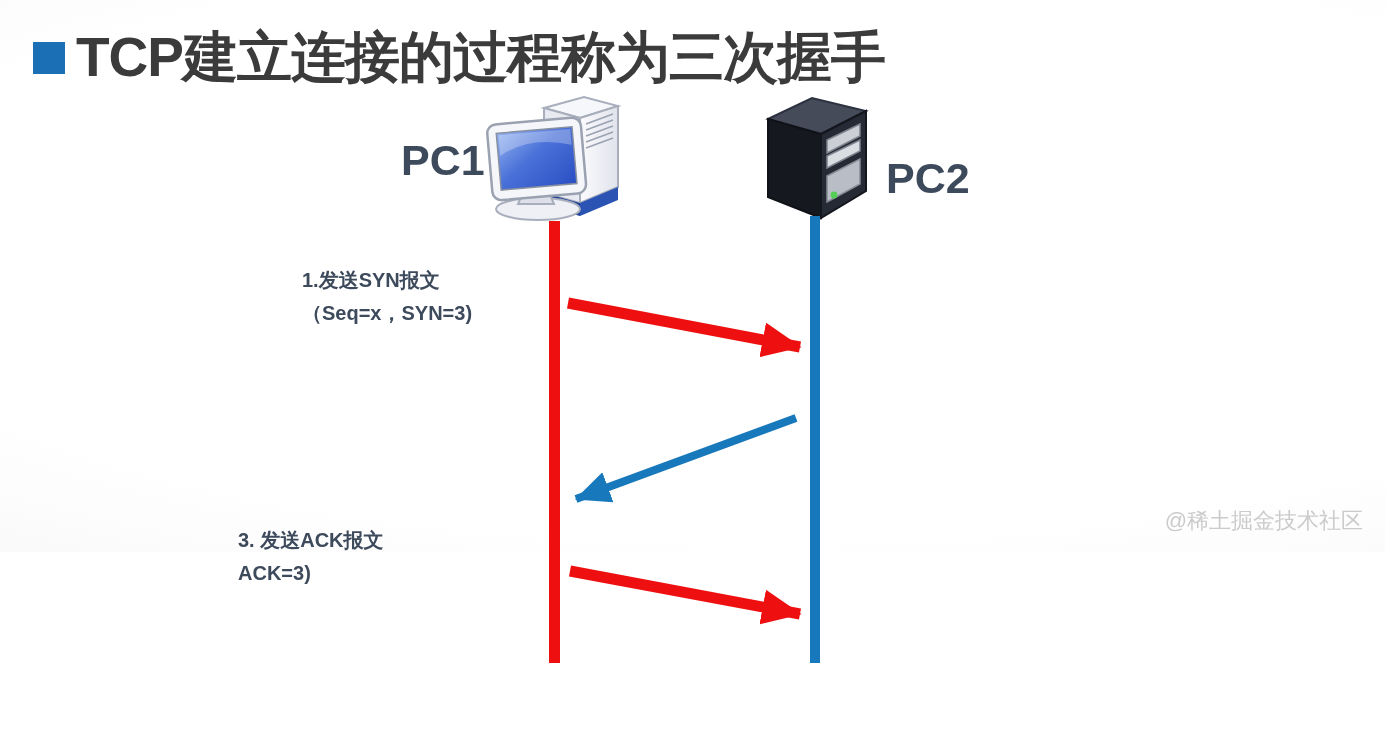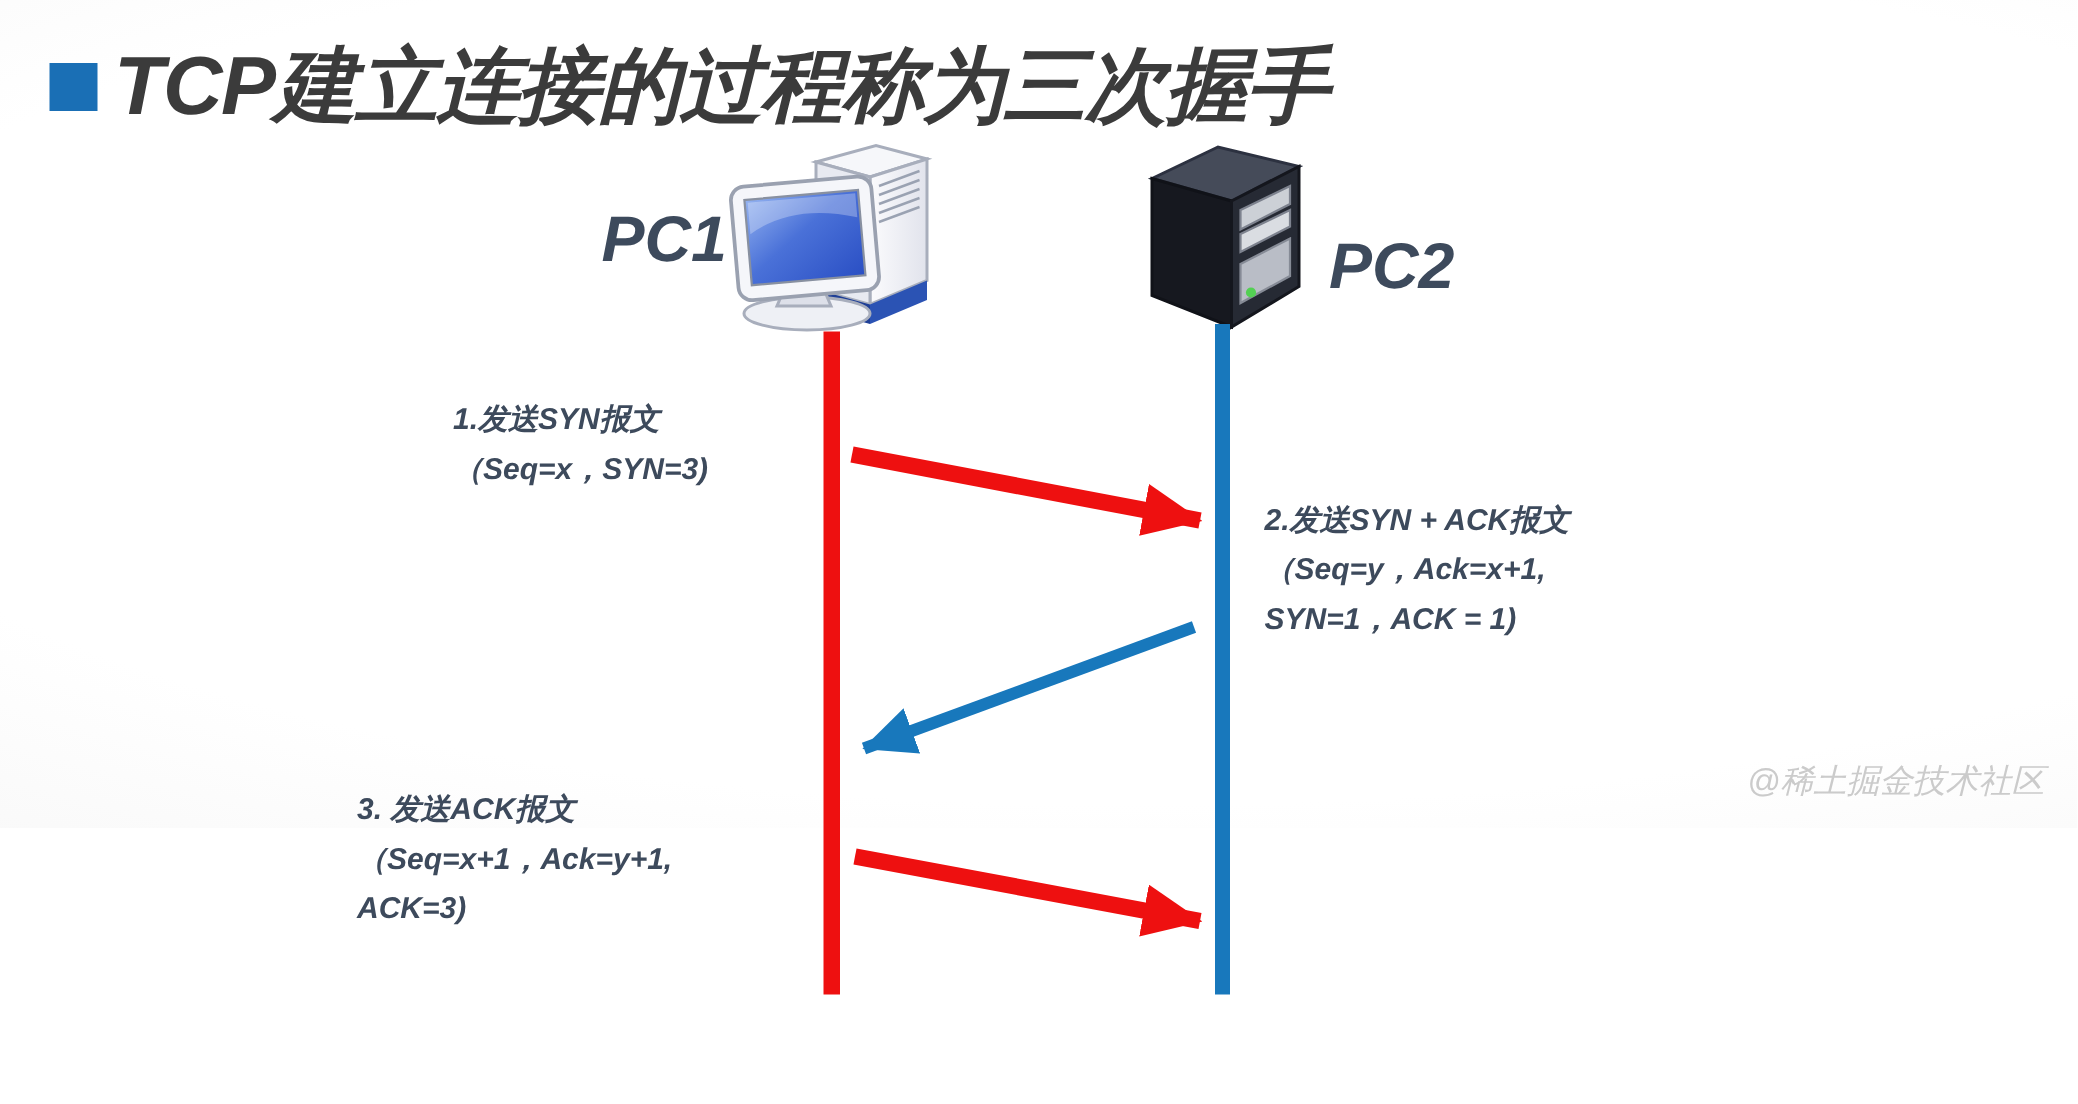--- a/index.html
+++ b/index.html
@@ -6,21 +6,20 @@
   html, body { width: 1385px; height: 736px; overflow: hidden; }
   body {
     font-family: "Liberation Sans", sans-serif;
     position: relative;
   }
   .slide {
     position: relative;
     width: 1385px;
     height: 552px;
     background: radial-gradient(120% 95% at 55% 45%, #ffffff 55%, #f2f2f2 100%);
-    font-style: italic;
   }
 
   
   .title-bullet {
     position: absolute;
     left: 33px; top: 42px;
     width: 32px; height: 32px;
     background: var(--accent, #1a6fb5);
   }
   .page-title {
@@ -166,27 +165,21 @@
     <line class="arrow-red" x1="568" y1="303" x2="800" y2="347" marker-end="url(#ah-red)"></line>
     <line class="arrow-blue" x1="796" y1="418" x2="576" y2="499" marker-end="url(#ah-blue)"></line>
     <line class="arrow-red" x1="570" y1="571" x2="800" y2="614" marker-end="url(#ah-red)"></line>
   </svg>
 
   <div class="msg msg-1">
     <div>1.发送SYN报文</div>
     <div>（Seq=x，SYN=3)</div>
   </div>
 
-  <div class="msg msg-2">
-    <div>2.发送SYN + ACK报文</div>
-    <div>（Seq=y，Ack=x+1,</div>
-    <div>SYN=1，ACK = 1)</div>
-  </div>
 
   <div class="msg msg-3">
     <div>3. 发送ACK报文</div>
-    <div>（Seq=x+1，Ack=y+1,</div>
     <div>ACK=3)</div>
   </div>
 
   <div class="watermark">@稀土掘金技术社区</div>
 
 </div>
 
 </body></html>

